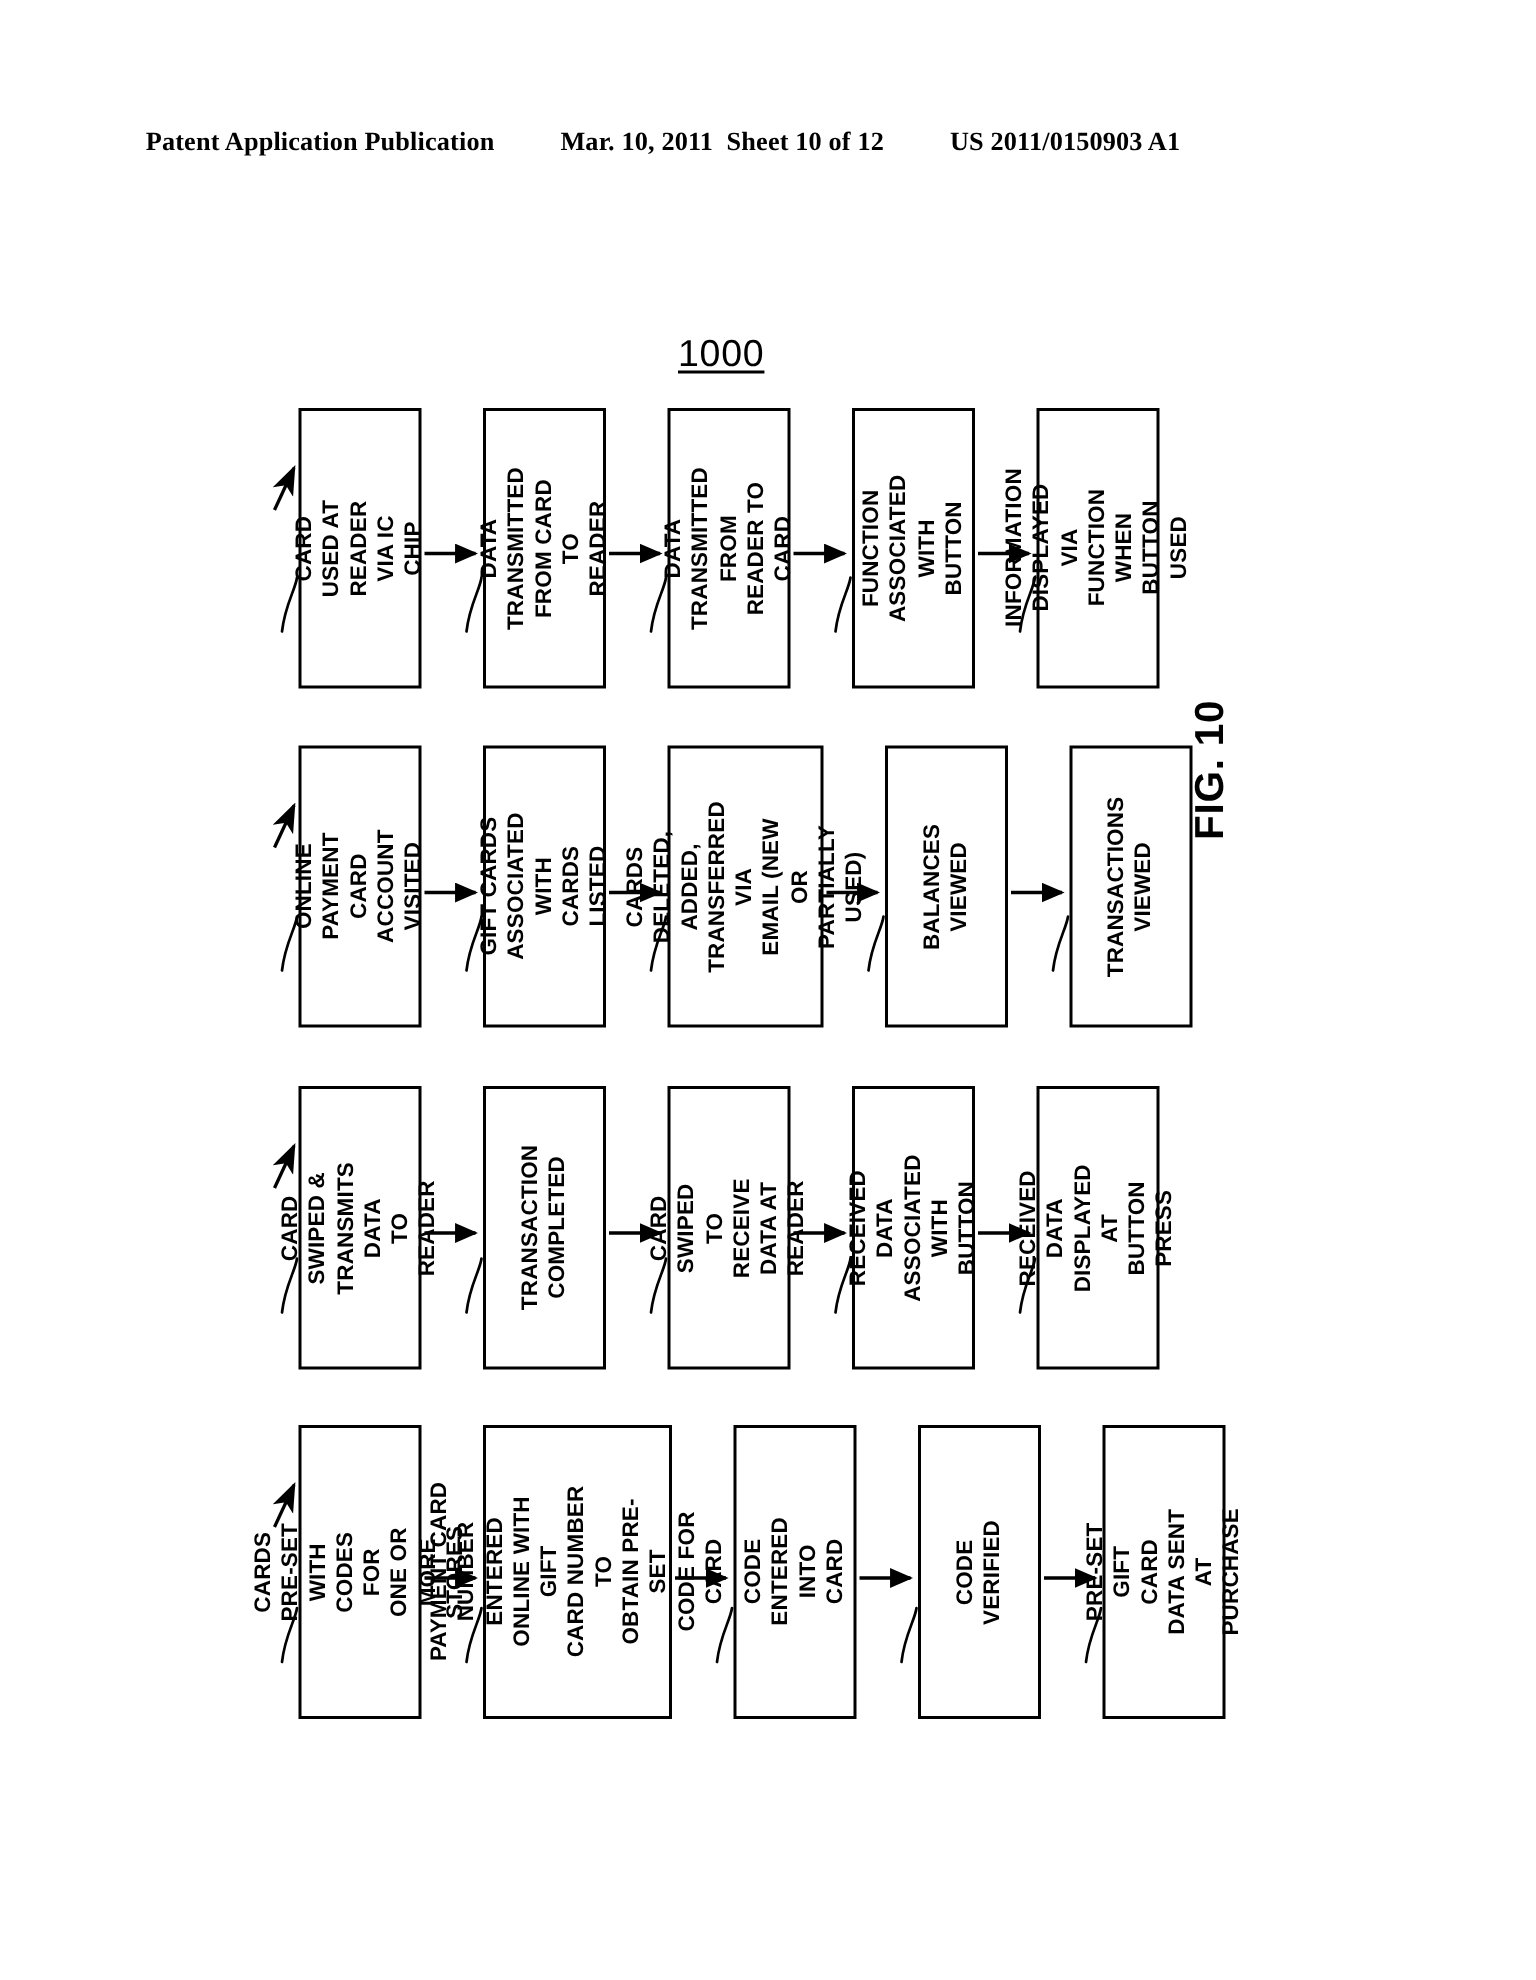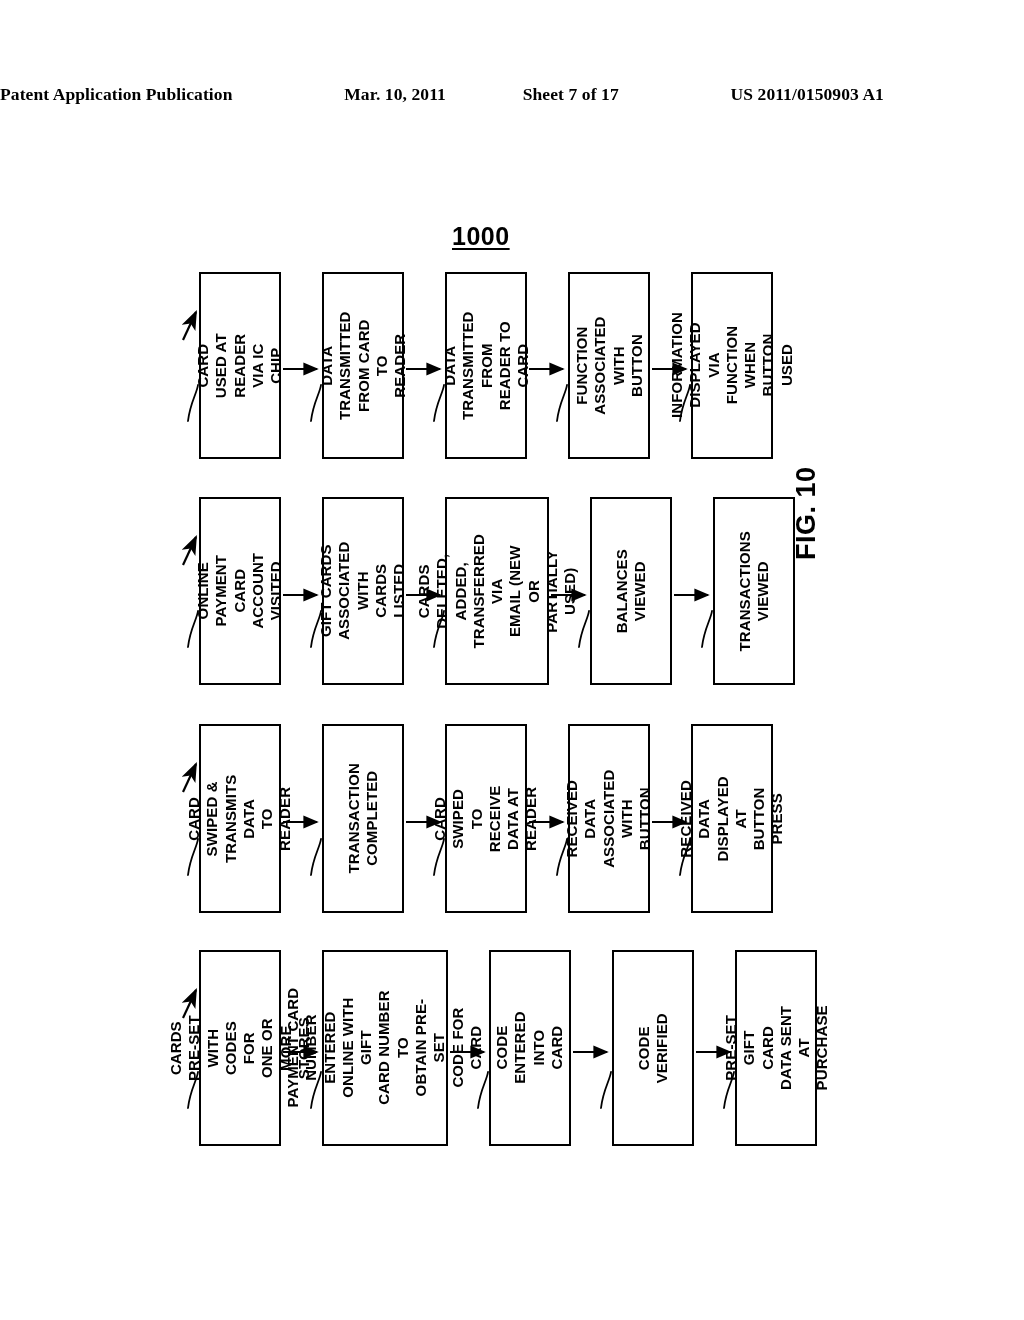--- a/index.html
+++ b/index.html
@@ -16,39 +16,39 @@
     overflow: hidden;
   }
 
   
   .pat-header {
     position: absolute;
     top: 84px;
     left: 0;
     width: 884px;
     display: flex;
-    justify-content: space-between;
+    justify-content: center;
     align-items: baseline;
     font-family: "Liberation Serif", serif;
     font-weight: bold;
     font-size: 17.5px;
     letter-spacing: 0.1px;
     white-space: nowrap;
   }
   .pat-header .seg-pub { margin-right: 44px; }
   .pat-header .seg-date { margin-right: 9px; }
   .pat-header .seg-sheet { margin-right: 44px; }
 
   
   .fig-ref-1000 {
     position: absolute;
     left: 452px;
     top: 222px;
     font-size: 25px;
-    font-weight: bold;
+    font-weight: normal;
     letter-spacing: 0.5px;
     text-decoration: underline;
     text-underline-offset: 3px;
     font-family: "Liberation Sans", sans-serif;
   }
 
   
   .fig-caption {
     position: absolute;
     left: 791px;
@@ -116,21 +116,21 @@
     height: 1320px;
     pointer-events: none;
   }
 </style>
 </head>
 <body>
 
 <div class="pat-header">
   <span class="seg-pub">Patent Application Publication</span>
   <span class="seg-date">Mar. 10, 2011</span>
-  <span class="seg-sheet">Sheet 7 of 17</span>
+  <span class="seg-sheet">Sheet 10 of 12</span>
   <span class="seg-num">US 2011/0150903 A1</span>
 </div>
 
 <div class="fig-ref-1000">1000</div>
 
 <div class="fig-caption">FIG. 10</div>
 
 <div id="flow-root">
     <div class="fbox" style="left: 199px; top: 272px; width: 82px; height: 187px;">
       <div class="vtext" style="width: 171px; white-space: normal;">CARD USED AT<br>READER VIA IC<br>CHIP</div>

